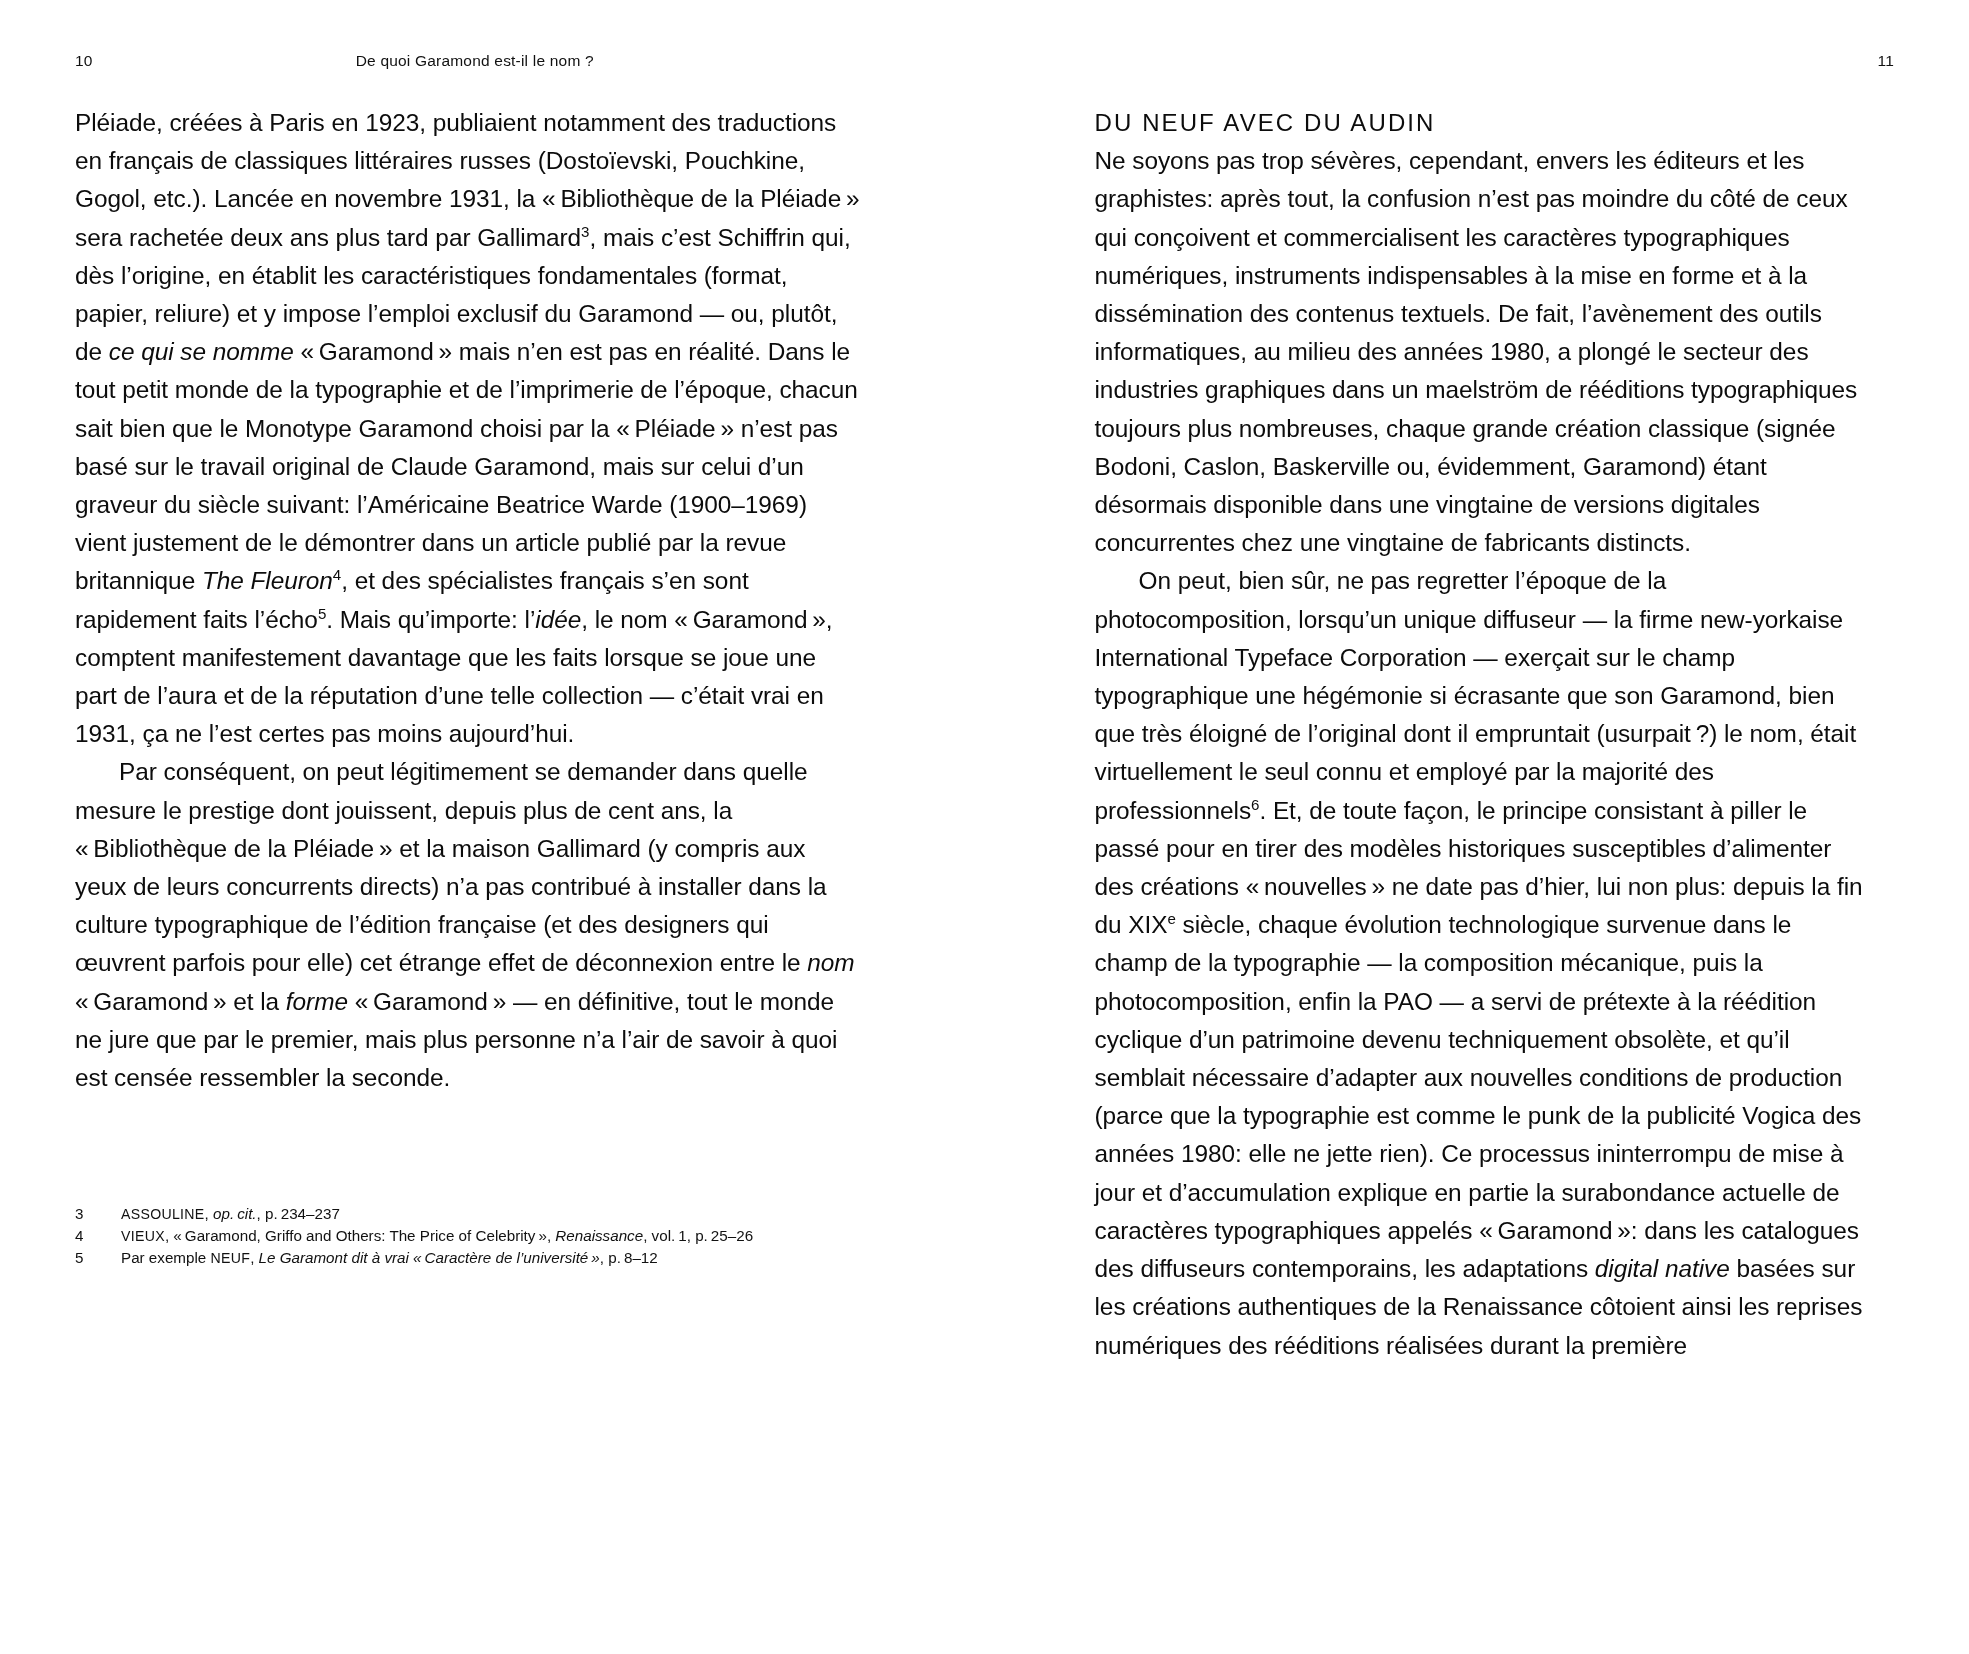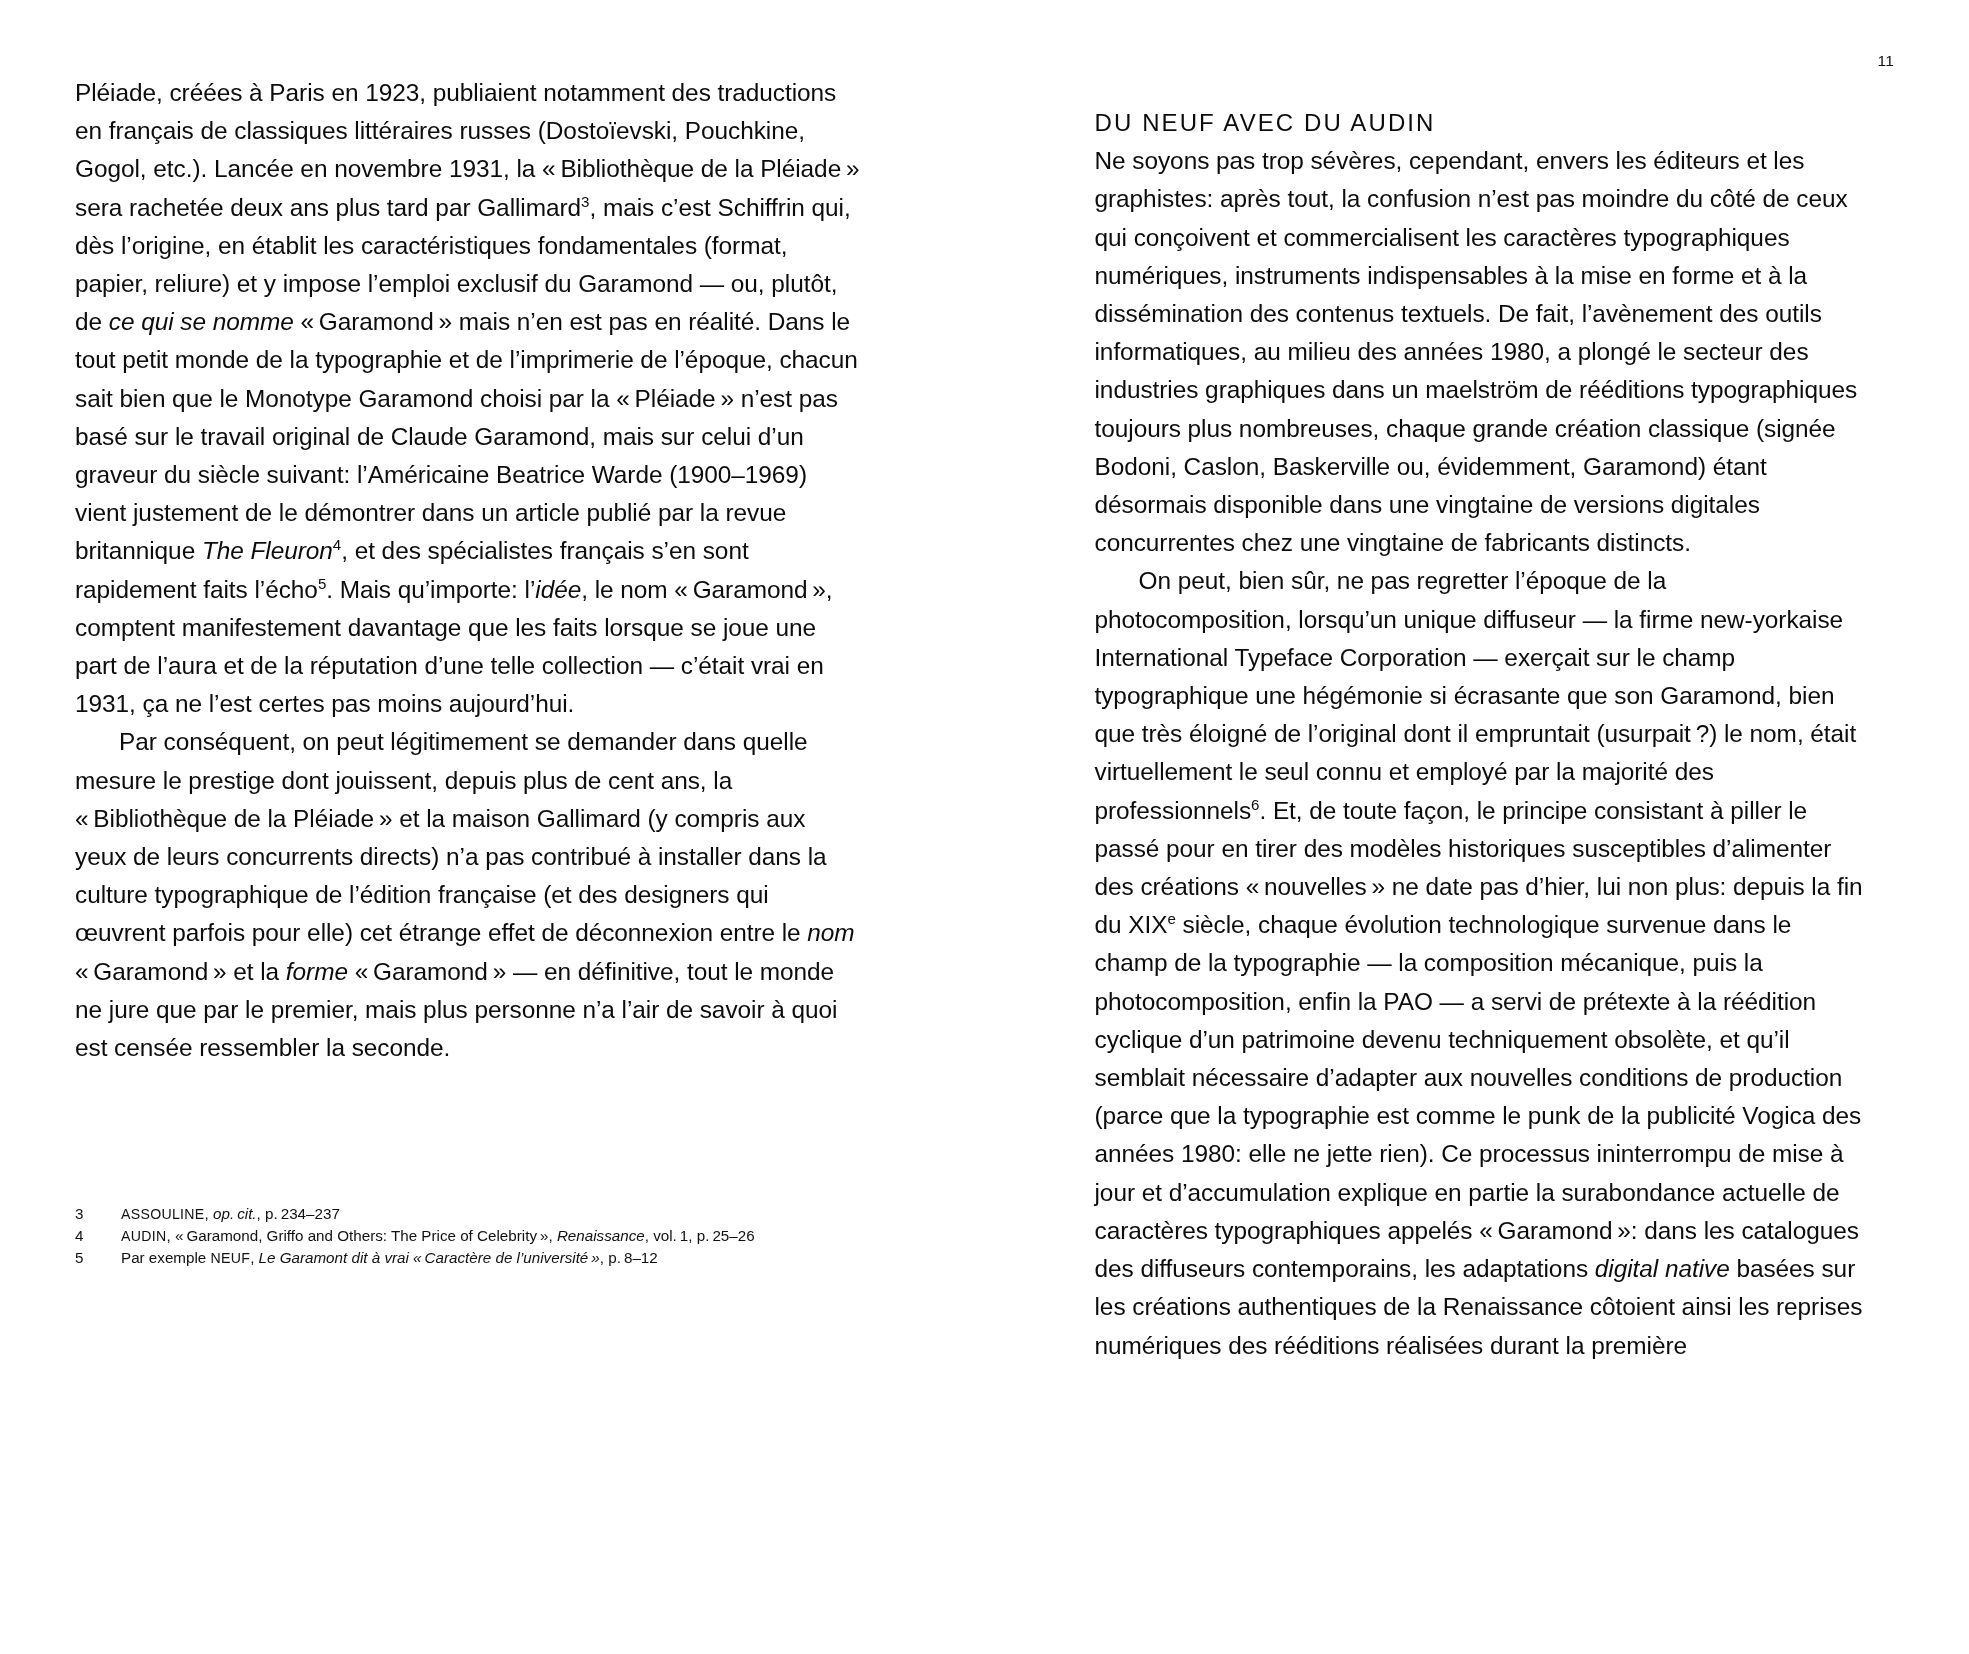--- a/index.html
+++ b/index.html
@@ -103,38 +103,42 @@
     line-height: 0;
   }
 </style>
 </head>
 <body>
 
 <div class="spread">
 
   <div class="page page-left">
 
+    <div class="running-head">
+      <span class="folio folio-left">10</span>
+      <span class="head-title">De quoi Garamond est-il le nom ?</span>
+    </div>
 
     <div class="body-col">
       <p class="para">
         Pléiade, créées à Paris en 1923, publiaient notamment des traductions en français de classiques littéraires russes (Dostoïevski, Pouchkine, Gogol, etc.). Lancée en novembre 1931, la « Bibliothèque de la Pléiade » sera rachetée deux ans plus tard par Gallimard<sup>3</sup>, mais c’est Schiffrin qui, dès l’origine, en établit les caractéristiques fondamentales (format, papier, reliure) et y impose l’emploi exclusif du Garamond — ou, plutôt, de <em>ce qui se nomme</em> « Garamond » mais n’en est pas en réalité. Dans le tout petit monde de la typographie et de l’imprimerie de l’époque, chacun sait bien que le Monotype Garamond choisi par la « Pléiade » n’est pas basé sur le travail original de Claude Garamond, mais sur celui d’un graveur du siècle suivant: l’Américaine Beatrice Warde (1900–1969) vient justement de le démontrer dans un article publié par la revue britannique <em>The Fleuron</em><sup>4</sup>, et des spécialistes français s’en sont rapidement faits l’écho<sup>5</sup>. Mais qu’importe: l’<em>idée</em>, le nom « Garamond », comptent manifestement davantage que les faits lorsque se joue une part de l’aura et de la réputation d’une telle collection — c’était vrai en 1931, ça ne l’est certes pas moins aujourd’hui.
       </p>
       <p class="para indent">
         Par conséquent, on peut légitimement se demander dans quelle mesure le prestige dont jouissent, depuis plus de cent ans, la « Bibliothèque de la Pléiade » et la maison Gallimard (y compris aux yeux de leurs concurrents directs) n’a pas contribué à installer dans la culture typographique de l’édition française (et des designers qui œuvrent parfois pour elle) cet étrange effet de déconnexion entre le <em>nom</em> « Garamond » et la <em>forme</em> « Garamond » — en définitive, tout le monde ne jure que par le premier, mais plus personne n’a l’air de savoir à quoi est censée ressembler la seconde.
       </p>
     </div>
 
     <div class="footnotes fn-left">
       <div class="fn-row">
         <span class="fn-num">3</span>
         <span class="fn-text"><span class="sc">ASSOULINE</span>, <em>op. cit.</em>, p. 234–237</span>
       </div>
       <div class="fn-row">
         <span class="fn-num">4</span>
-        <span class="fn-text"><span class="sc">AUDIN</span>, « Garamond, Griffo and Others: The Price of Celebrity », <em>Renaissance</em>, vol. 1, p. 25–26</span>
+        <span class="fn-text"><span class="sc">VIEUX</span>, « Garamond, Griffo and Others: The Price of Celebrity », <em>Renaissance</em>, vol. 1, p. 25–26</span>
       </div>
       <div class="fn-row">
         <span class="fn-num">5</span>
         <span class="fn-text">Par exemple <span class="sc">NEUF</span>, <em>Le Garamont dit à vrai « Caractère de l’université »</em>, p. 8–12</span>
       </div>
     </div>
 
   </div>
 
   <div class="page page-right">

